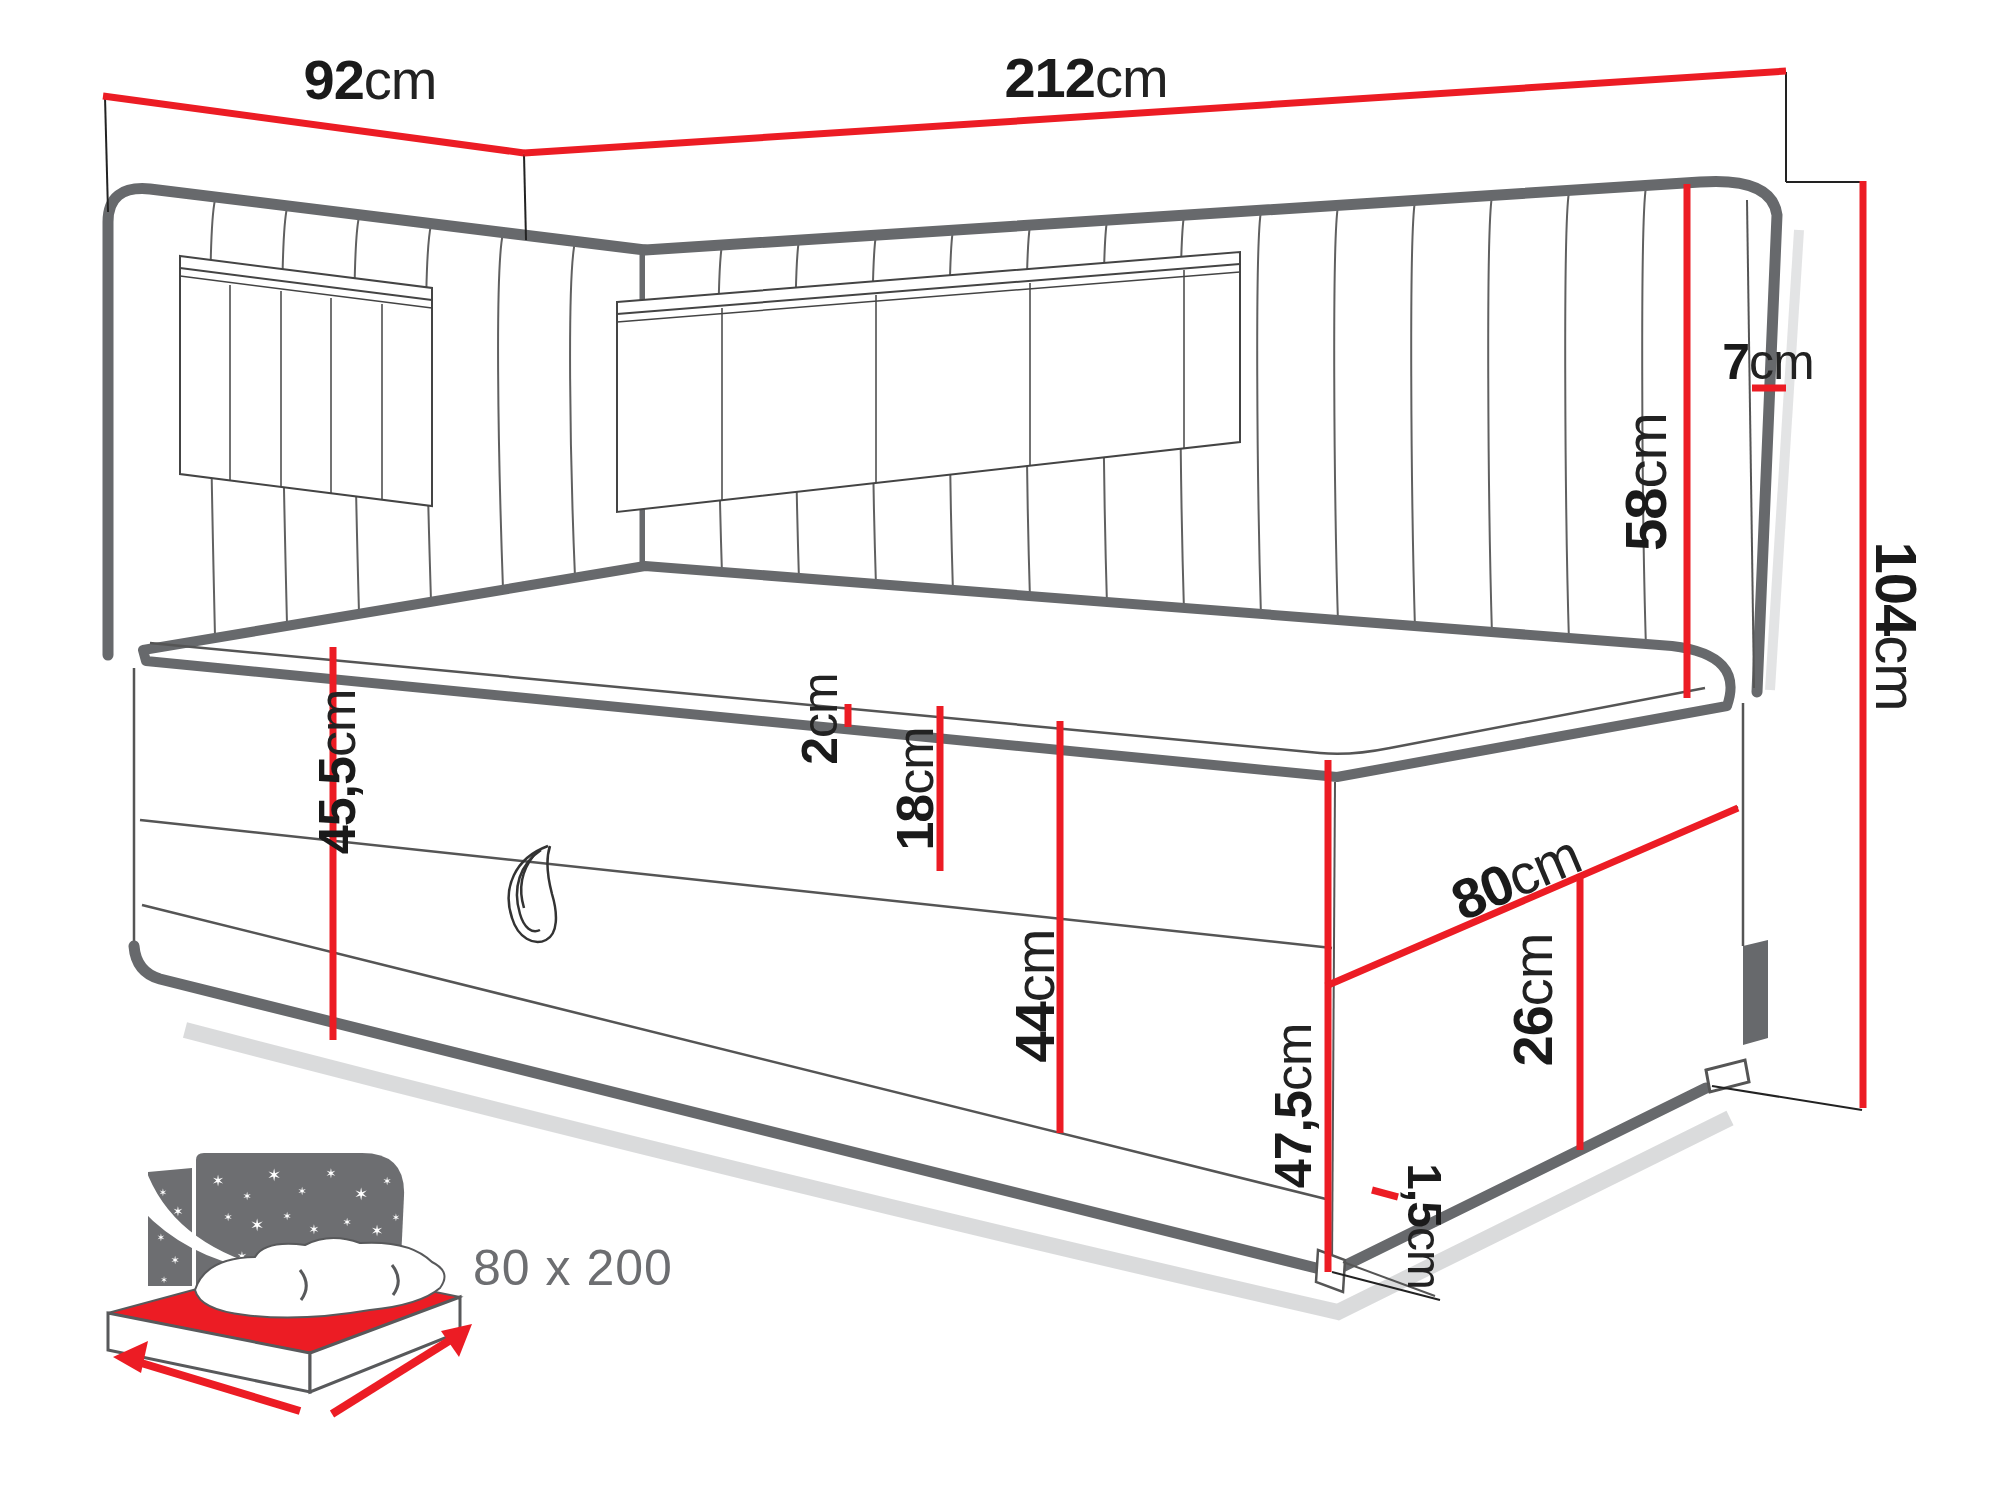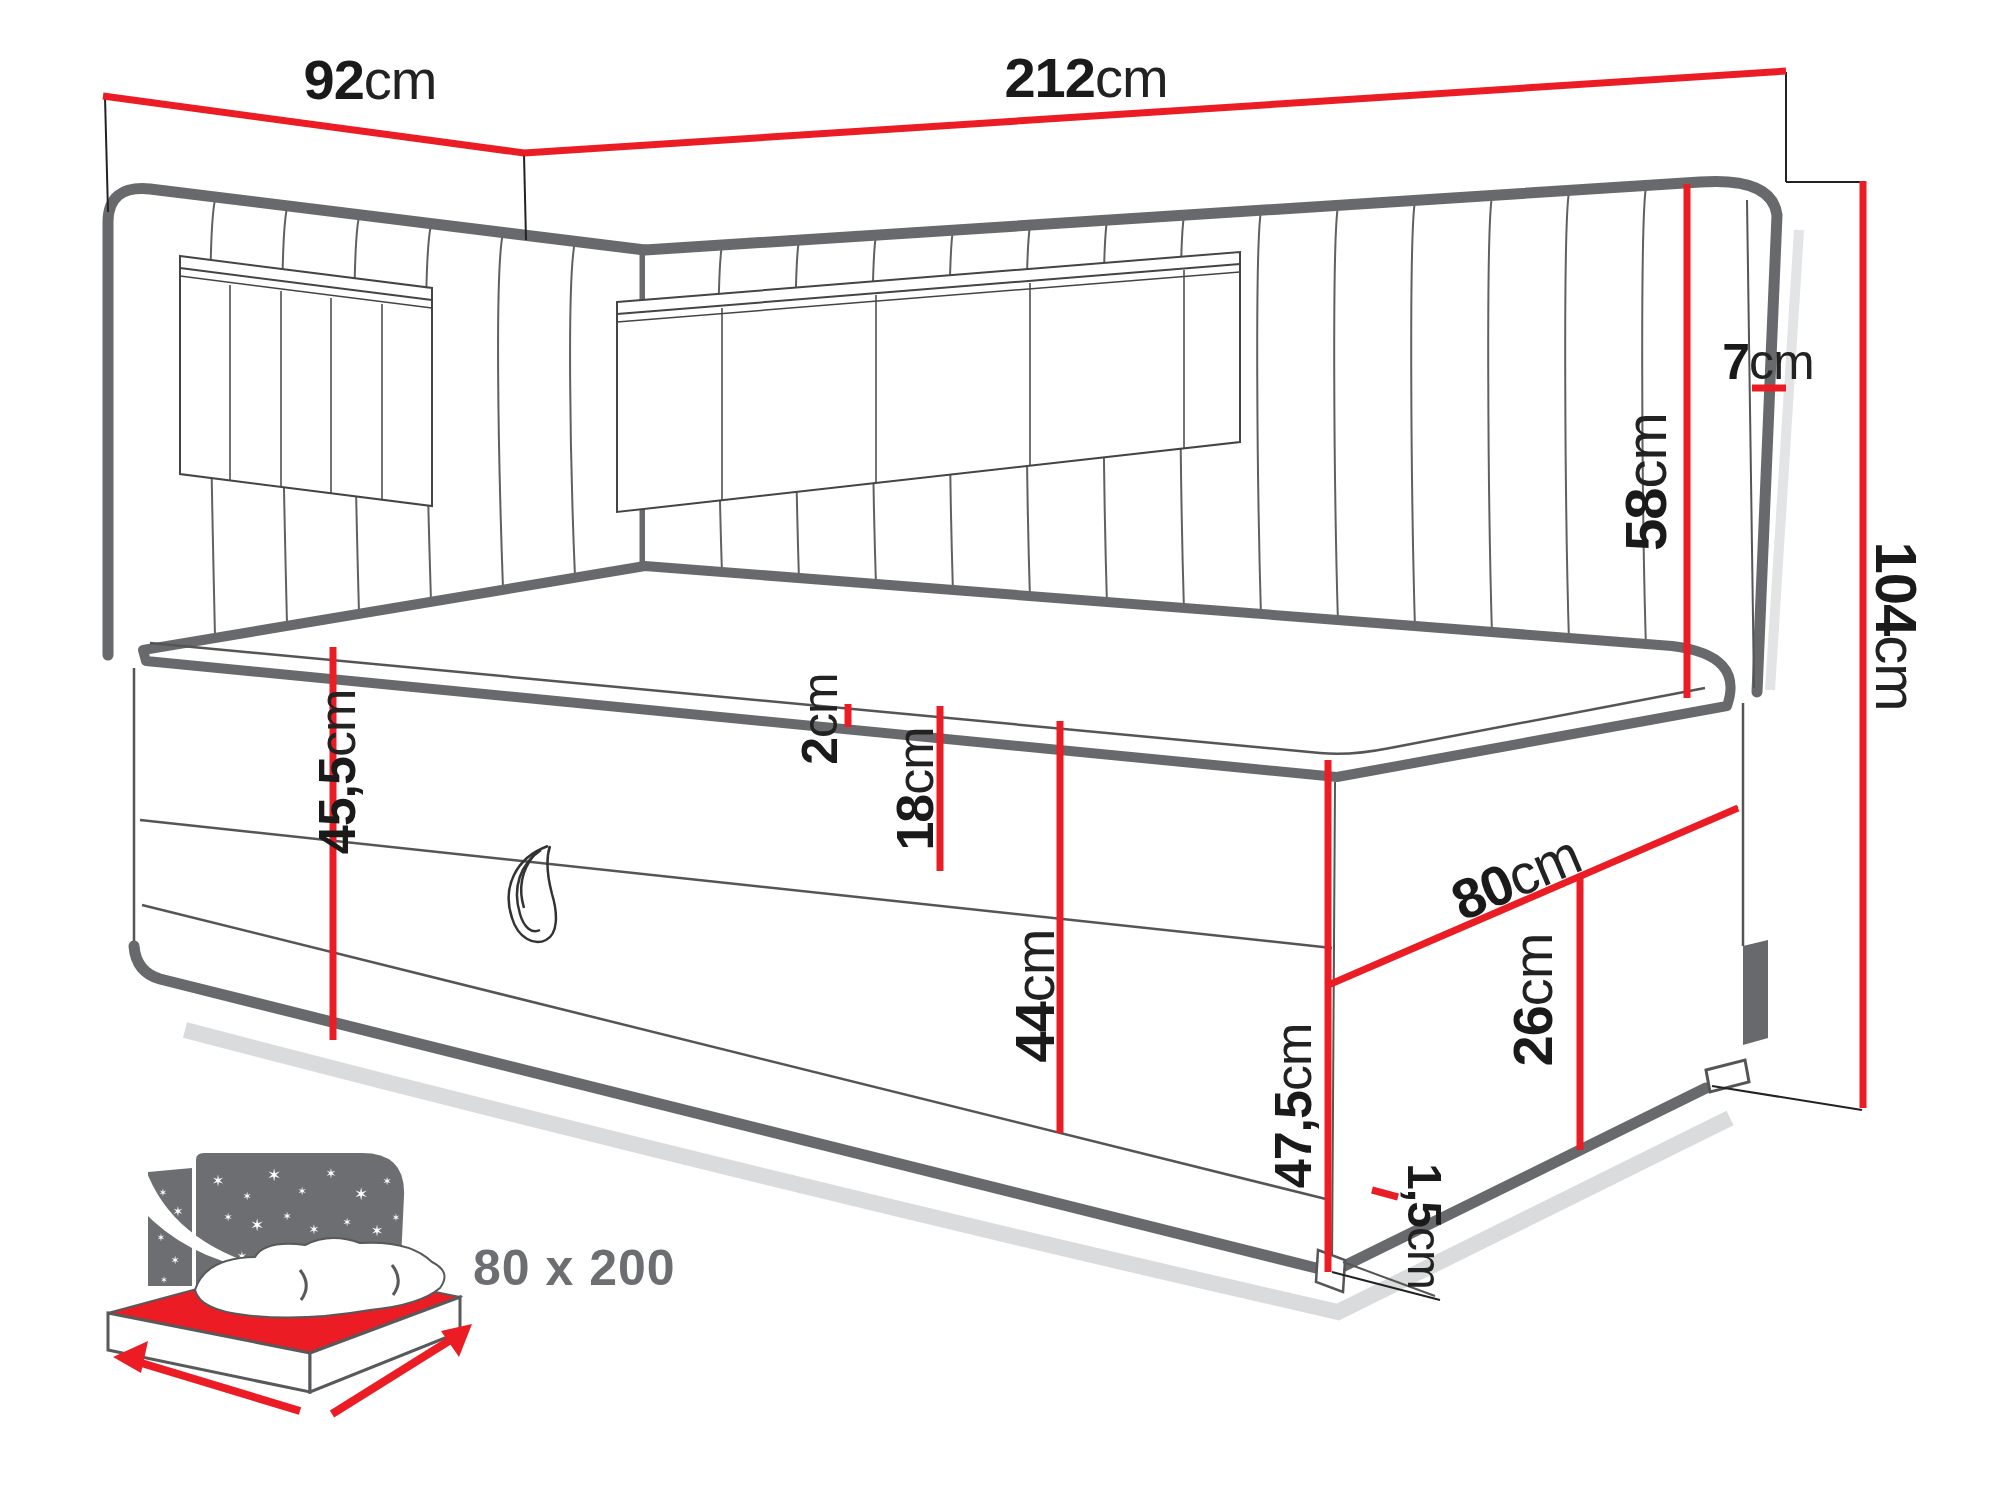--- a/index.html
+++ b/index.html
@@ -6,21 +6,21 @@
   .stage{position:relative;width:2000px;height:1500px;background:#fff;overflow:hidden;
          font-family:"Liberation Sans","DejaVu Sans",sans-serif;}
   .stage svg{position:absolute;left:0;top:0;}
   .dim{position:absolute;white-space:nowrap;color:#1a1a1a;letter-spacing:-1px;line-height:1;}
   .dim .num{font-weight:700;}
   .dim .unit{font-weight:400;color:#222;}
   .horiz{transform:translate(-50%,-50%);}
   .rot-ccw{transform:translate(-50%,-50%) rotate(-90deg);}
   .rot-cw{transform:translate(-50%,-50%) rotate(90deg);}
   .rot-diag{transform:translate(-50%,-50%) rotate(-23deg);}
-  .footprint{position:absolute;color:#6d6e71;font-weight:700;font-size:50px;letter-spacing:1px;line-height:1;}
+  .footprint{position:absolute;color:#6d6e71;font-weight:400;font-size:50px;letter-spacing:1px;line-height:1;}
 </style>
 </head>
 <body>
 
 <div class="stage">
 
 <svg width="2000" height="1500" viewBox="0 0 2000 1500">
 
   <g>
     <path d="M 185,1030 Q 760,1180 1338,1312 L 1730,1118" fill="none" stroke="#c6c7c9" stroke-width="16" opacity="0.65"></path>

